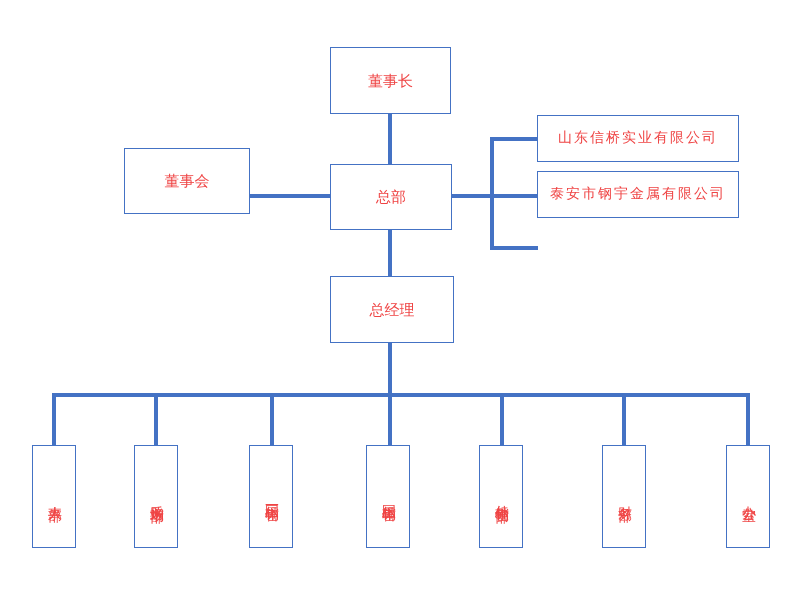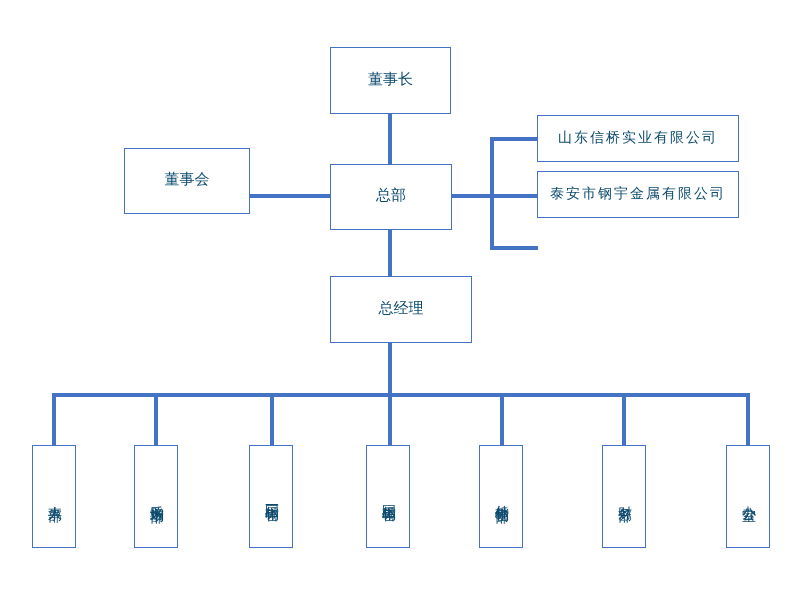--- a/index.html
+++ b/index.html
@@ -1,22 +1,22 @@
 <!DOCTYPE html>
 <html><head>
 <meta charset="utf-8">
 <style>
   html, body { margin: 0; padding: 0; background: #ffffff; }
   #canvas {
     position: relative;
     width: 800px;
     height: 598px;
     background: #ffffff;
-    font-family: Liberation Mono, monospace;
-    color: #0c4a6e;
+    font-family: Liberation Serif, serif;
+    color: #ef4444;
     overflow: hidden;
   }
   
   .ln { position: absolute; background: #4472C4; }
   .h  { height: 4px; }
   .v  { width: 4px; }
   
   .box {
     position: absolute;
     box-sizing: border-box;
@@ -33,21 +33,21 @@
   .box.dept    { font-size: 14px; }
   .box.dept .vtext {
     writing-mode: vertical-rl;
     text-orientation: upright;
     letter-spacing: 1px;
   }
   
   #n-chairman { left: 330px; top: 47px;  width: 121px; height: 67px; }
   #n-board    { left: 124px; top: 148px; width: 126px; height: 66px; }
   #n-hq       { left: 330px; top: 164px; width: 122px; height: 66px; }
-  #n-gm       { left: 330px; top: 276px; width: 142px; height: 67px; }
+  #n-gm       { left: 330px; top: 276px; width: 124px; height: 67px; }
   #n-sub1 { left: 537px; top: 115px; width: 202px; height: 47px; }
   #n-sub2 { left: 537px; top: 171px; width: 202px; height: 47px; }
   #n-sub3 { left: 537px; top: 231px; width: 202px; height: 47px; }
   .dept { top: 445px; width: 44px; height: 103px; }
   #n-d1 { left: 32px;  }
   #n-d2 { left: 134px; }
   #n-d3 { left: 249px; }
   #n-d4 { left: 366px; }
   #n-d5 { left: 479px; }
   #n-d6 { left: 602px; }

